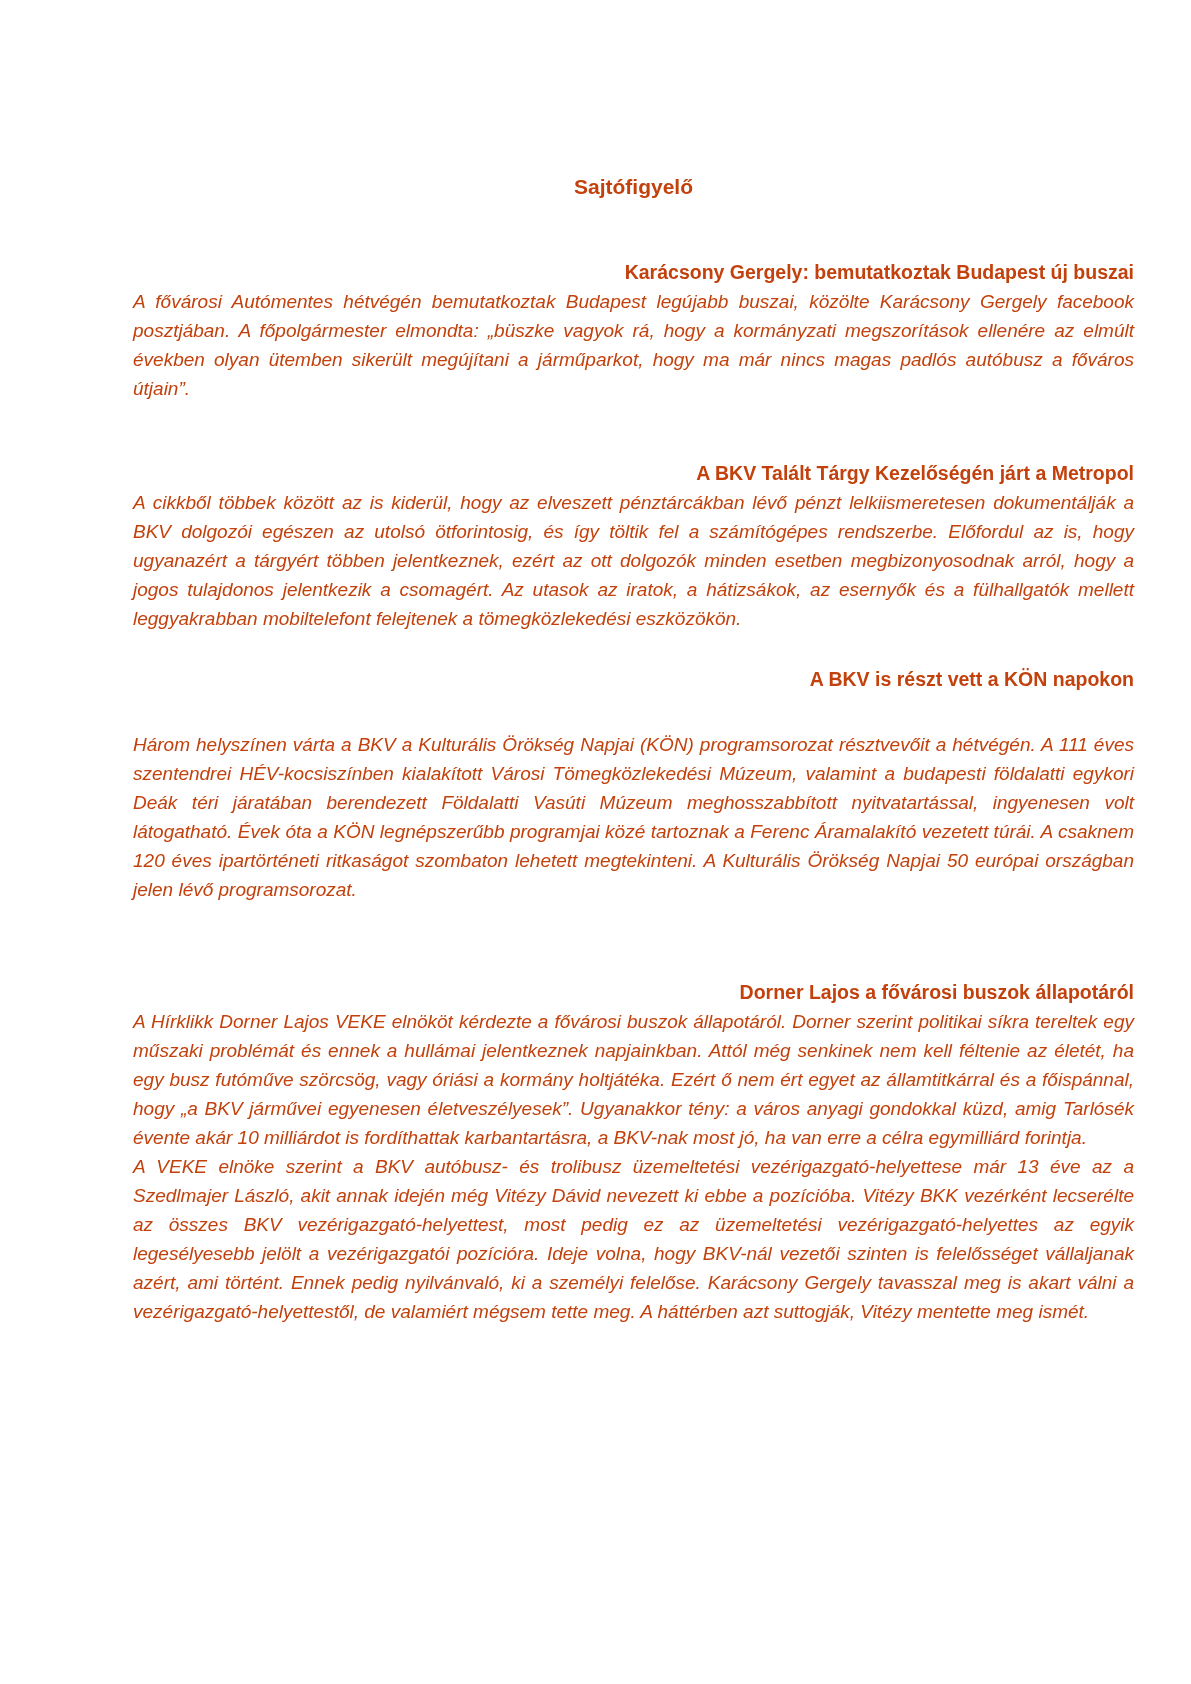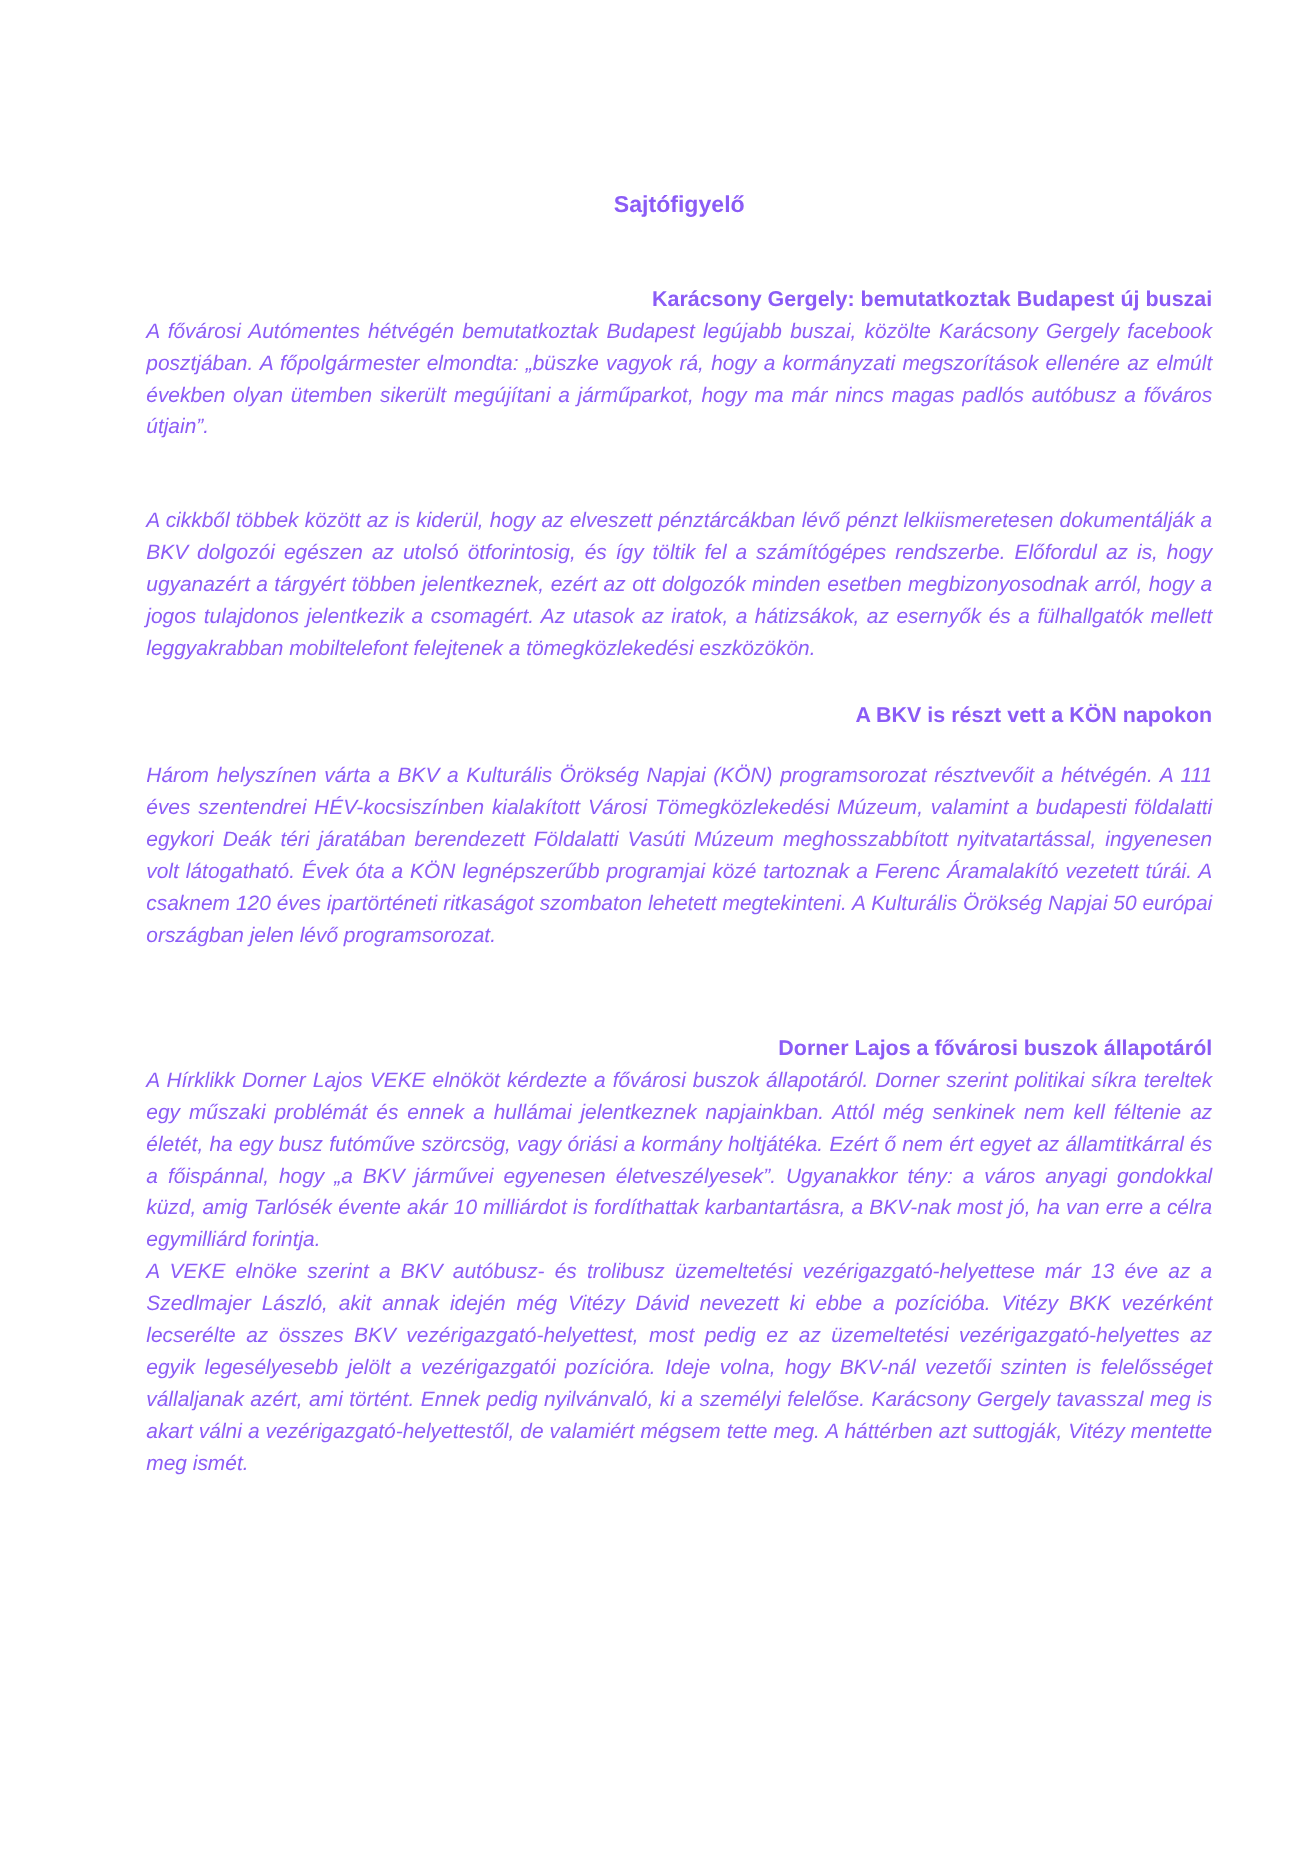--- a/index.html
+++ b/index.html
@@ -6,23 +6,23 @@
     margin: 0;
     padding: 0;
     background: #ffffff;
   }
   .page {
     position: relative;
     width: 1191px;
     min-height: 1684px;
     margin: 0 auto;
     box-sizing: border-box;
-    padding: 172px 89px 80px 133px;
+    padding: 172px 57px 80px 133px;
     background: #ffffff;
-    color: #8b5cf6;
+    color: #c2410c;
     font-family: "Liberation Sans", "DejaVu Sans", sans-serif;
     font-size: 19px;
     line-height: 29px;
   }
   .title-block {
     text-align: center;
     font-weight: 700;
     font-size: 21px;
     line-height: 30px;
     margin-bottom: 56px;
@@ -38,37 +38,38 @@
   .sec p {
     margin: 0;
     text-align: justify;
     text-justify: inter-word;
     font-style: italic;
   }
   
   .gap-before-md { margin-top: 56px; }   
   .gap-before-sm { margin-top: 32px; }   
   .gap-before-lg { margin-top: 74px; }   
-  .heading-gap-after { margin-bottom: 26px; } 
+  .heading-gap-after { margin-bottom: 36px; } 
 </style>
 </head>
 <body>
 
 <div class="page">
 
   <div class="title-block">
     <div>Sajtófigyelő</div>
   </div>
 
   <section class="sec">
     <h2 class="sec-heading">Karácsony Gergely: bemutatkoztak Budapest új buszai</h2>
     <p>A fővárosi Autómentes hétvégén bemutatkoztak Budapest legújabb buszai, közölte Karácsony Gergely facebook posztjában. A főpolgármester elmondta: „büszke vagyok rá, hogy a kormányzati megszorítások ellenére az elmúlt években olyan ütemben sikerült megújítani a járműparkot, hogy ma már nincs magas padlós autóbusz a főváros útjain”.</p>
   </section>
 
   <section class="sec gap-before-md">
+    <h2 class="sec-heading">A BKV Talált Tárgy Kezelőségén járt a Metropol</h2>
     <p>A cikkből többek között az is kiderül, hogy az elveszett pénztárcákban lévő pénzt lelkiismeretesen dokumentálják a BKV dolgozói egészen az utolsó ötforintosig, és így töltik fel a számítógépes rendszerbe. Előfordul az is, hogy ugyanazért a tárgyért többen jelentkeznek, ezért az ott dolgozók minden esetben megbizonyosodnak arról, hogy a jogos tulajdonos jelentkezik a csomagért. Az utasok az iratok, a hátizsákok, az esernyők és a fülhallgatók mellett leggyakrabban mobiltelefont felejtenek a tömegközlekedési eszközökön.</p>
   </section>
 
   <section class="sec gap-before-sm">
     <h2 class="sec-heading heading-gap-after">A BKV is részt vett a KÖN napokon</h2>
     <p>Három helyszínen várta a BKV a Kulturális Örökség Napjai (KÖN) programsorozat résztvevőit a hétvégén. A 111 éves szentendrei HÉV-kocsiszínben kialakított Városi Tömegközlekedési Múzeum, valamint a budapesti földalatti egykori Deák téri járatában berendezett Földalatti Vasúti Múzeum meghosszabbított nyitvatartással, ingyenesen volt látogatható. Évek óta a KÖN legnépszerűbb programjai közé tartoznak a Ferenc Áramalakító vezetett túrái. A csaknem 120 éves ipartörténeti ritkaságot szombaton lehetett megtekinteni. A Kulturális Örökség Napjai 50 európai országban jelen lévő programsorozat.</p>
   </section>
 
   <section class="sec gap-before-lg">
     <h2 class="sec-heading">Dorner Lajos a fővárosi buszok állapotáról</h2>

